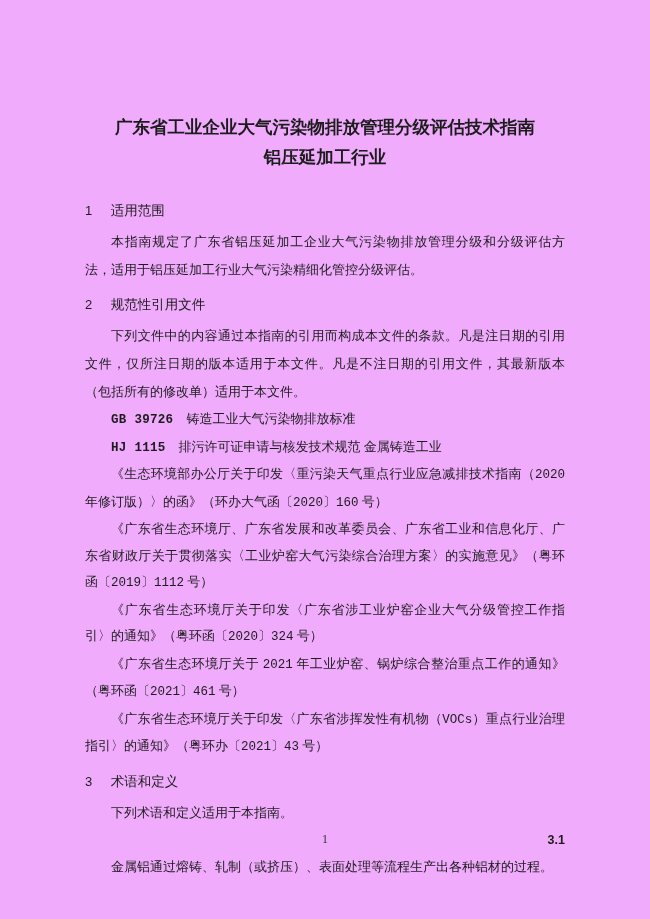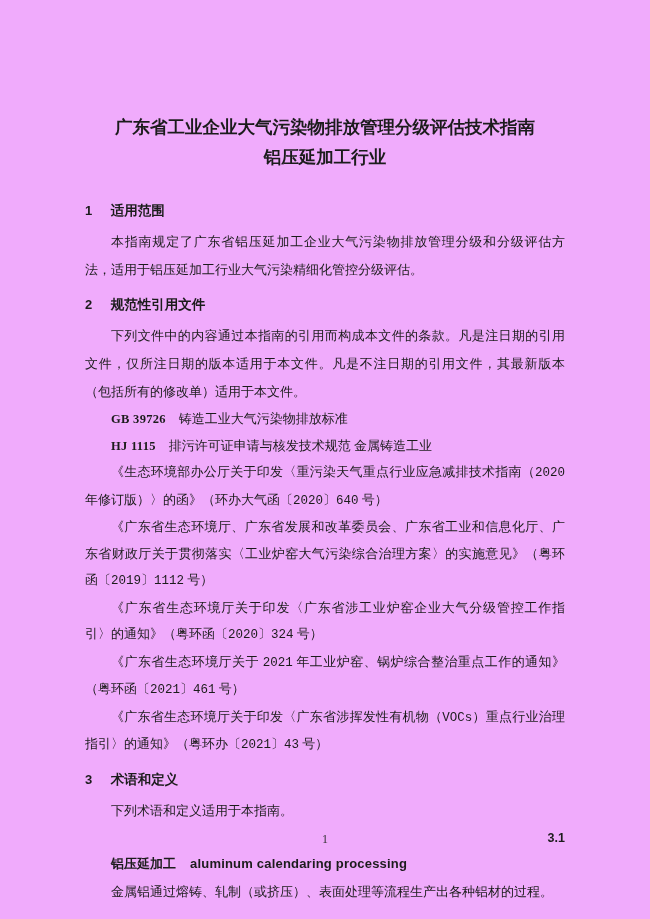--- a/index.html
+++ b/index.html
@@ -22,21 +22,21 @@
   .doc-title {
     text-align: center;
     font-family: "Liberation Sans", "DejaVu Sans", sans-serif;
     font-weight: 700;
     font-size: 17.5px;
     line-height: 30px;
     margin: 0 0 26px 0;
   }
   .section-heading {
     font-family: "Liberation Sans", "DejaVu Sans", sans-serif;
-    font-weight: 700;
+    font-weight: 400;
     font-size: 13.5px;
     line-height: 26px;
     margin: 8px 0 4px 0;
   }
   .section-heading .sec-num {
     display: inline-block;
     min-width: 22px;
     font-size: 13px;
   }
   .para {
@@ -47,21 +47,21 @@
     margin: 0;
   }
   .ref-line {
     font-size: 13px;
     line-height: 26.5px;
     text-align: justify;
     text-indent: 2em;
     margin: 0;
   }
   .ref-code {
-    font-family: Liberation Serif, serif;
+    font-family: Liberation Mono, monospace;
     font-weight: 700;
     font-size: 12.5px;
     letter-spacing: 0.3px;
     margin-right: 13px;
   }
   .lat {
     font-family: Liberation Mono, monospace;
     font-size: 12.5px;
   }
   .term-num {
@@ -114,35 +114,32 @@
 
   <div>
     <h2 class="section-heading">
       <span class="sec-num">2</span>
       <span>规范性引用文件</span>
     </h2>
     <p class="para">下列文件中的内容通过本指南的引用而构成本文件的条款。凡是注日期的引用文件，仅所注日期的版本适用于本文件。凡是不注日期的引用文件，其最新版本（包括所有的修改单）适用于本文件。</p>
 
     <p class="ref-line"><span class="ref-code">GB 39726</span><span>铸造工业大气污染物排放标准</span></p>
     <p class="ref-line"><span class="ref-code">HJ 1115</span><span>排污许可证申请与核发技术规范 金属铸造工业</span></p>
-    <p class="ref-line mixed-latin">《生态环境部办公厅关于印发〈重污染天气重点行业应急减排技术指南（<span class="lat">2020</span> 年修订版）〉的函》（环办大气函〔<span class="lat">2020</span>〕<span class="lat">640</span> 号）</p>
+    <p class="ref-line mixed-latin">《生态环境部办公厅关于印发〈重污染天气重点行业应急减排技术指南（<span class="lat">2020</span> 年修订版）〉的函》（环办大气函〔<span class="lat">2020</span>〕<span class="lat">160</span> 号）</p>
     <p class="ref-line mixed-latin">《广东省生态环境厅、广东省发展和改革委员会、广东省工业和信息化厅、广东省财政厅关于贯彻落实〈工业炉窑大气污染综合治理方案〉的实施意见》（粤环函〔<span class="lat">2019</span>〕<span class="lat">1112</span> 号）</p>
     <p class="ref-line mixed-latin">《广东省生态环境厅关于印发〈广东省涉工业炉窑企业大气分级管控工作指引〉的通知》（粤环函〔<span class="lat">2020</span>〕<span class="lat">324</span> 号）</p>
     <p class="ref-line mixed-latin">《广东省生态环境厅关于 <span class="lat">2021</span> 年工业炉窑、锅炉综合整治重点工作的通知》（粤环函〔<span class="lat">2021</span>〕<span class="lat">461</span> 号）</p>
     <p class="ref-line mixed-latin">《广东省生态环境厅关于印发〈广东省涉挥发性有机物（<span class="lat">VOCs</span>）重点行业治理指引〉的通知》（粤环办〔<span class="lat">2021</span>〕<span class="lat">43</span> 号）</p>
   </div>
 
   <div>
     <h2 class="section-heading">
       <span class="sec-num">3</span>
       <span>术语和定义</span>
     </h2>
     <p class="para">下列术语和定义适用于本指南。</p>
     <p class="term-num">3.1</p>
-    <p class="term-line">
-      <span>铝压延加工</span><span class="term-en">aluminum calendaring processing</span>
-    </p>
     <p class="para">金属铝通过熔铸、轧制（或挤压）、表面处理等流程生产出各种铝材的过程。</p>
   </div>
 
   <div class="page-footer">1</div>
 
 </div>
 
 </body></html>

